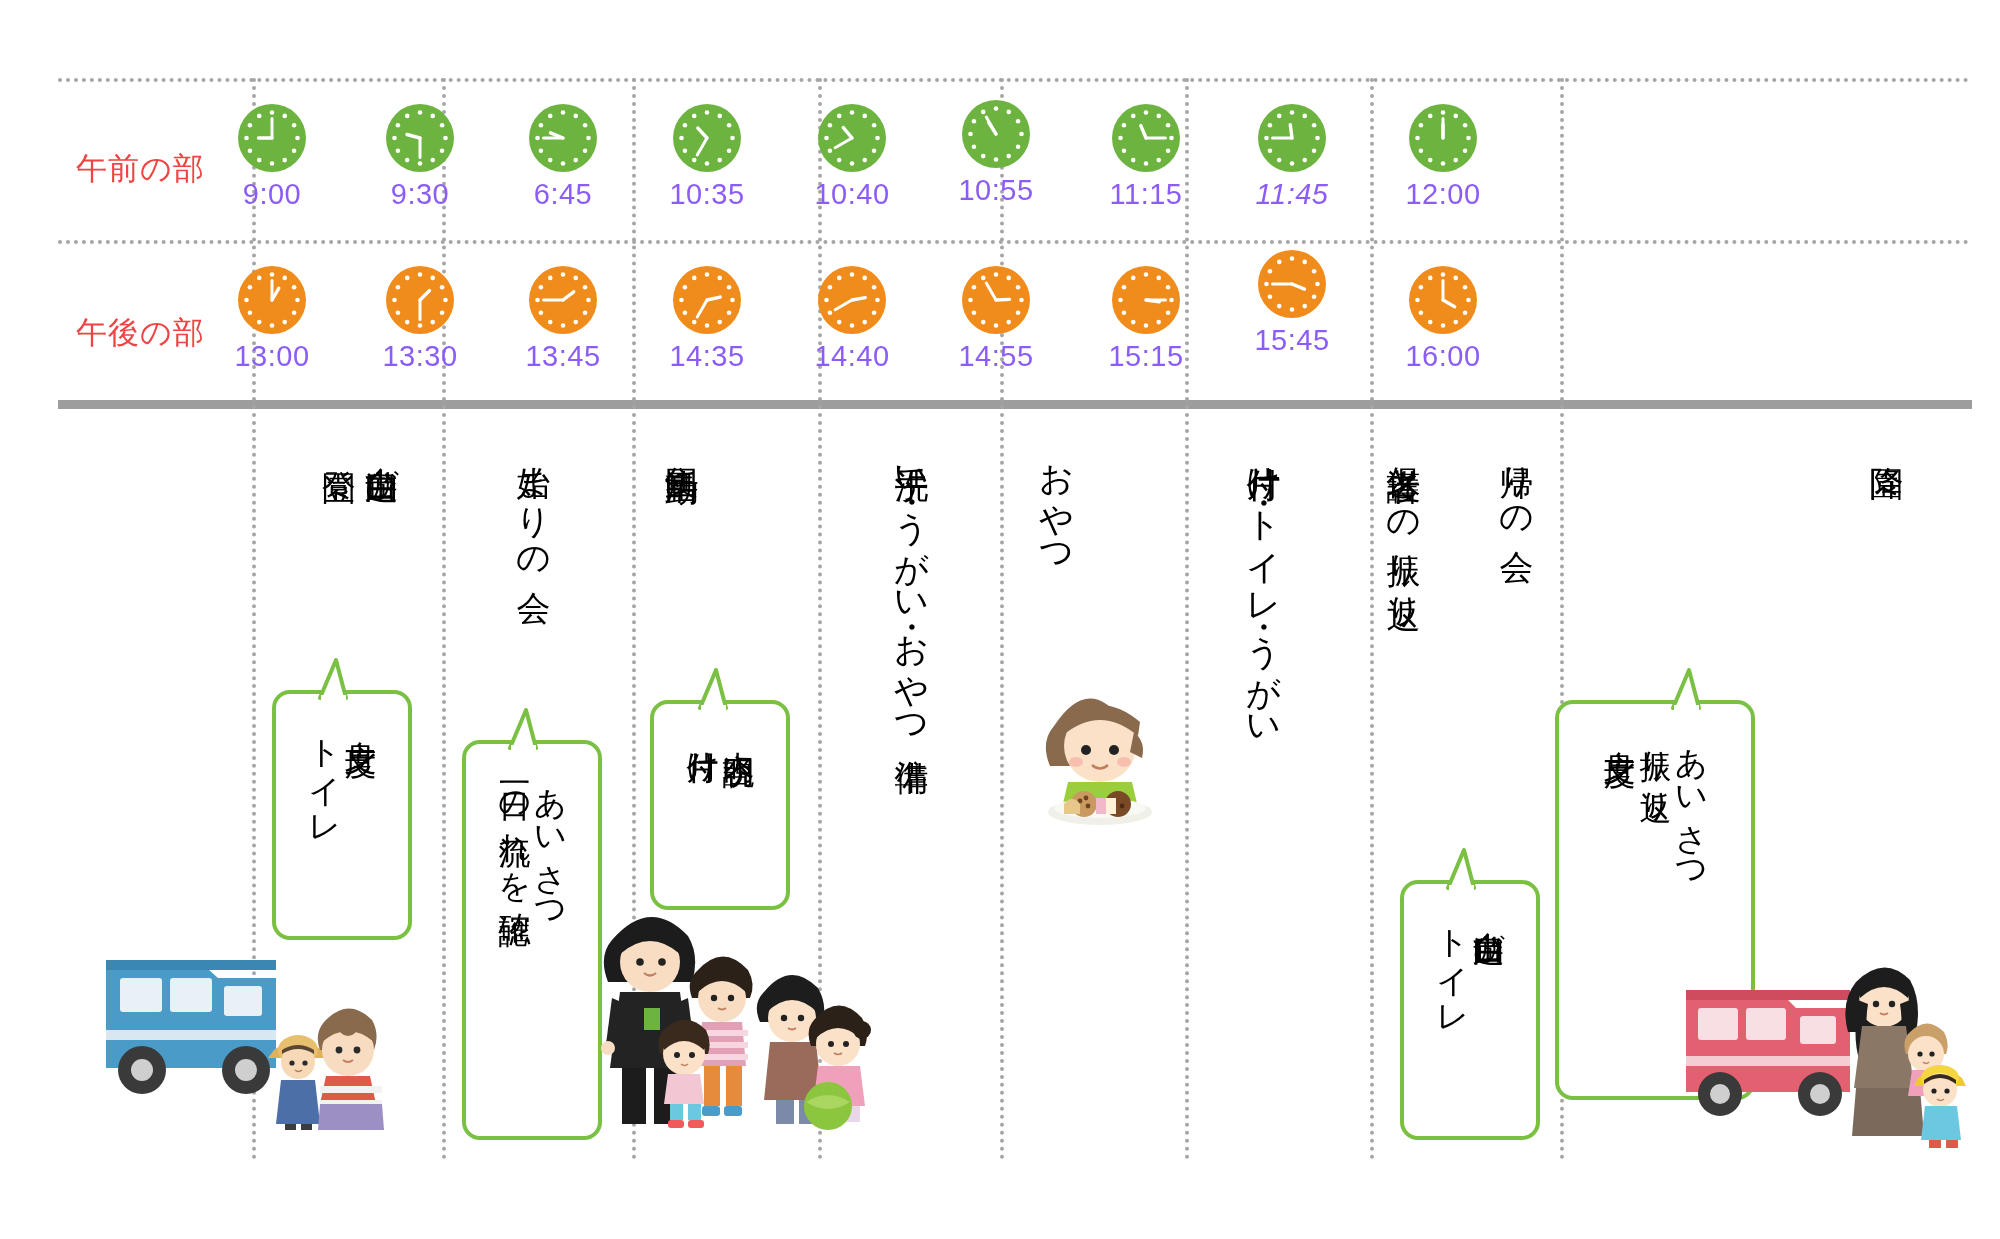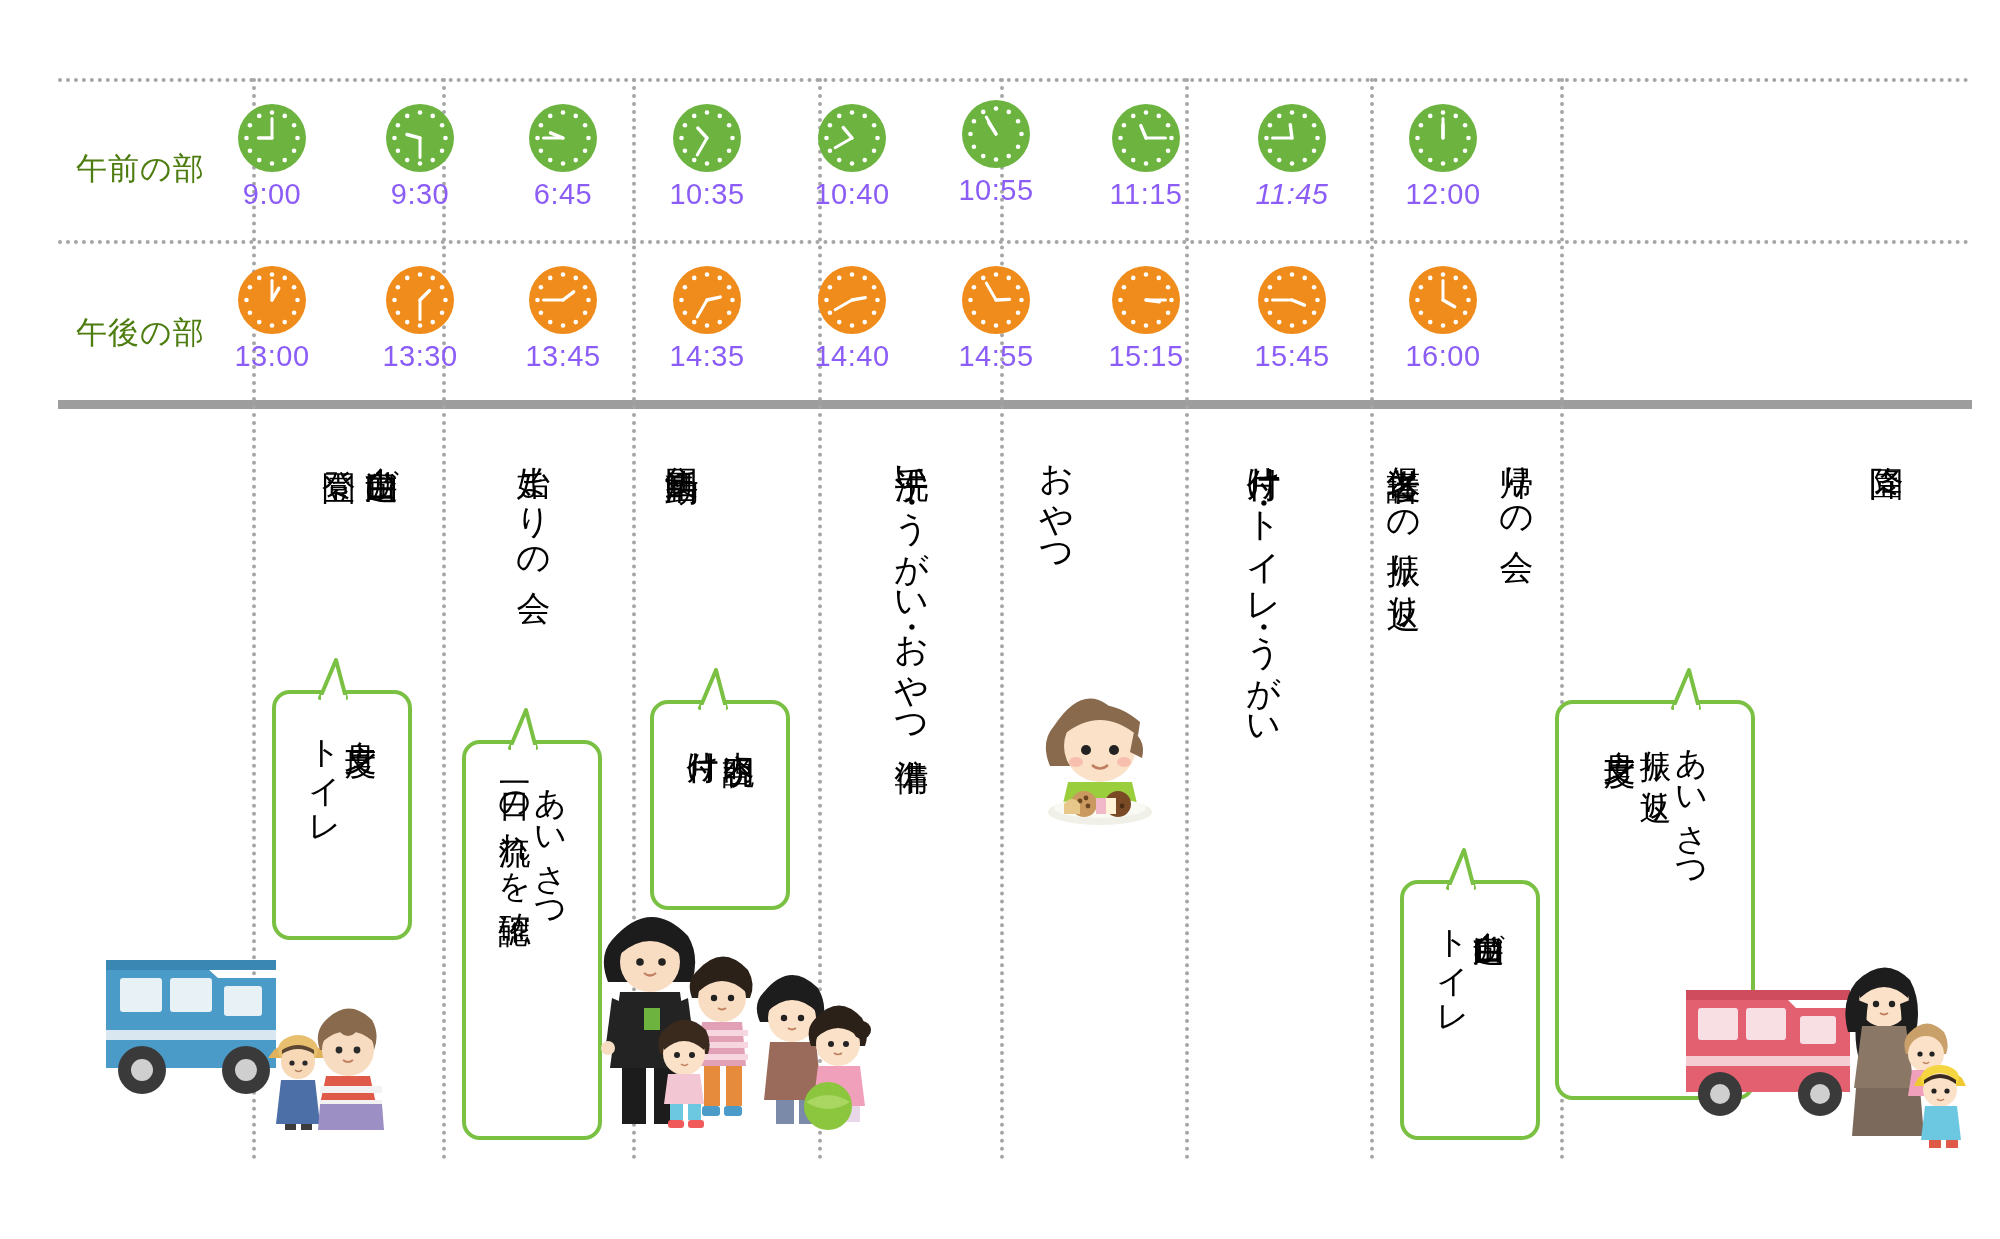--- a/index.html
+++ b/index.html
@@ -22,21 +22,21 @@
     border-top: 4px dotted #a6a6a6;
   }
   .thick-rule {
     position: absolute; left: 58px; right: 28px;
     height: 9px; background: #9d9d9d;
   }
 
   
   .row-label {
     position: absolute;
-    font-size: 31px; color: #4d7c0f; letter-spacing: 1px;
+    font-size: 31px; color: #ef4444; letter-spacing: 1px;
     white-space: nowrap;
   }
 
   
   .clock-cell { position: absolute; width: 176px; text-align: center; }
   .clock-face {
     position: relative;
     width: 68px; height: 68px; border-radius: 50%;
     margin: 0 auto;
   }
@@ -422,21 +422,21 @@
             <circle cx="11.92" cy="46.75" r="2.3" fill="#fff"></circle>
             <circle cx="8.50" cy="34.00" r="2.3" fill="#fff"></circle>
             <circle cx="11.92" cy="21.25" r="2.3" fill="#fff"></circle>
             <circle cx="21.25" cy="11.92" r="2.3" fill="#fff"></circle>
     <line x1="34" y1="34" x2="32.24" y2="20.62" stroke="#fff" stroke-width="3.4" stroke-linecap="round"></line>
     <line x1="34" y1="34" x2="14.50" y2="34.00" stroke="#fff" stroke-width="3.0" stroke-linecap="round"></line>
   </svg>
         </div>
         <div class="time-text">11:45</div>
       </div>
-      <div class="clock-cell" style="left: 1204px; top: 266px;">
+      <div class="clock-cell" style="left: 1204px; top: 250px;">
         <div class="clock-face pm">
           <svg width="68" height="68" viewBox="0 0 68 68">
             <circle cx="34.00" cy="8.50" r="2.3" fill="#fff"></circle>
             <circle cx="46.75" cy="11.92" r="2.3" fill="#fff"></circle>
             <circle cx="56.08" cy="21.25" r="2.3" fill="#fff"></circle>
             <circle cx="59.50" cy="34.00" r="2.3" fill="#fff"></circle>
             <circle cx="56.08" cy="46.75" r="2.3" fill="#fff"></circle>
             <circle cx="46.75" cy="56.08" r="2.3" fill="#fff"></circle>
             <circle cx="34.00" cy="59.50" r="2.3" fill="#fff"></circle>
             <circle cx="21.25" cy="56.08" r="2.3" fill="#fff"></circle>

